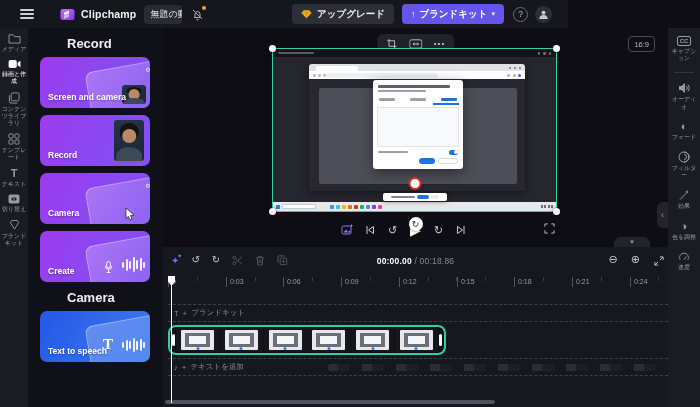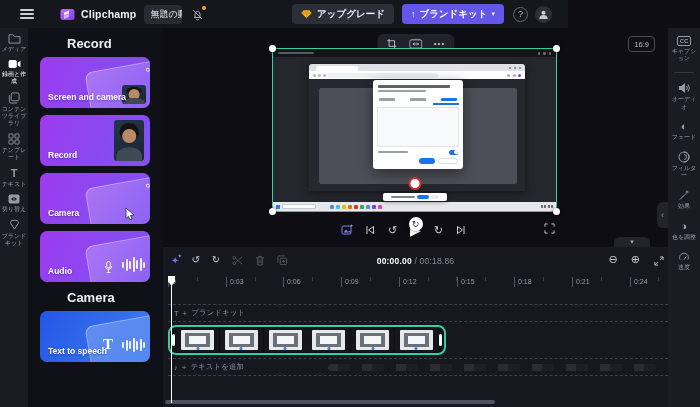--- a/index.html
+++ b/index.html
@@ -374,21 +374,21 @@
       </span>
       <span class="wavebars" style="position:absolute; right:5px; bottom:10px; z-index:3;">
         <i style="height:6px"></i>
           <i style="height:12px"></i>
           <i style="height:8px"></i>
           <i style="height:15px"></i>
           <i style="height:9px"></i>
           <i style="height:13px"></i>
           <i style="height:6px"></i>
       </span>
-      <span class="card-label">Audio</span>
+      <span class="card-label">Create</span>
     </div>
 
     <div class="panel-heading">Camera</div>
 
     <div class="card blue">
       <div class="chip"></div>
       <span style="position:absolute; right:37px; bottom:9px; z-index:3; font-family:'Liberation Serif','DejaVu Serif',serif; font-size:15px; color:#fff; font-weight:bold;">T</span>
       <span class="wavebars" style="position:absolute; right:5px; bottom:10px; z-index:3;">
         <i style="height:6px"></i>
           <i style="height:11px"></i>

